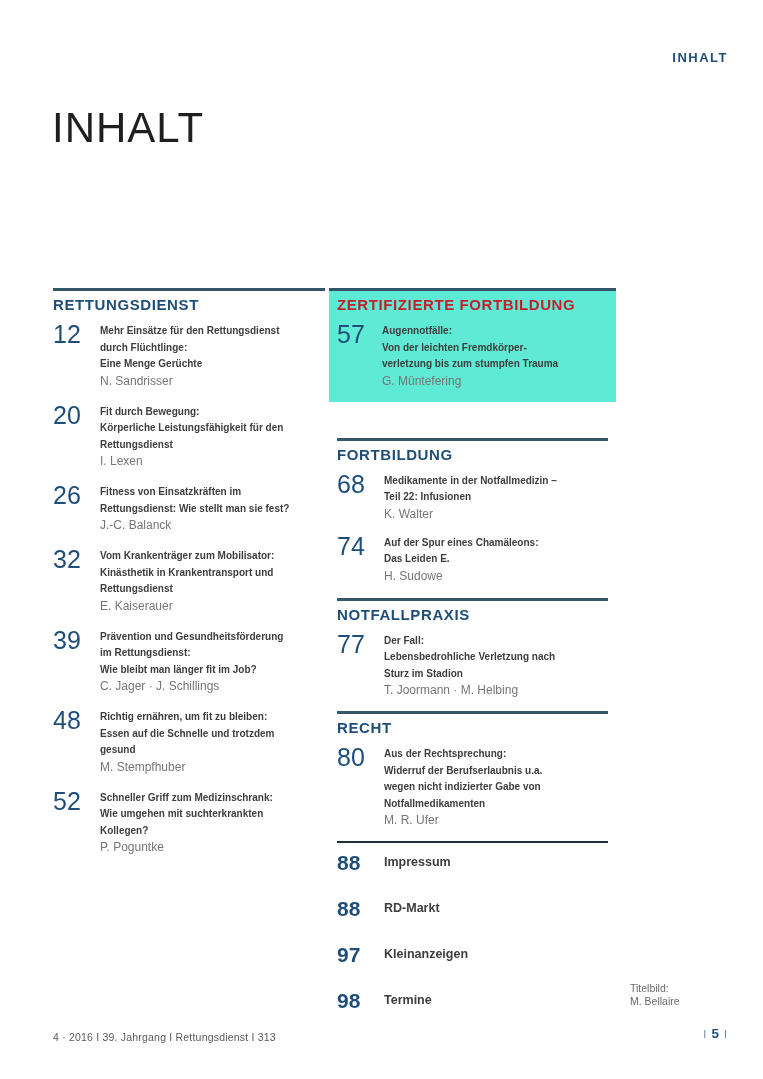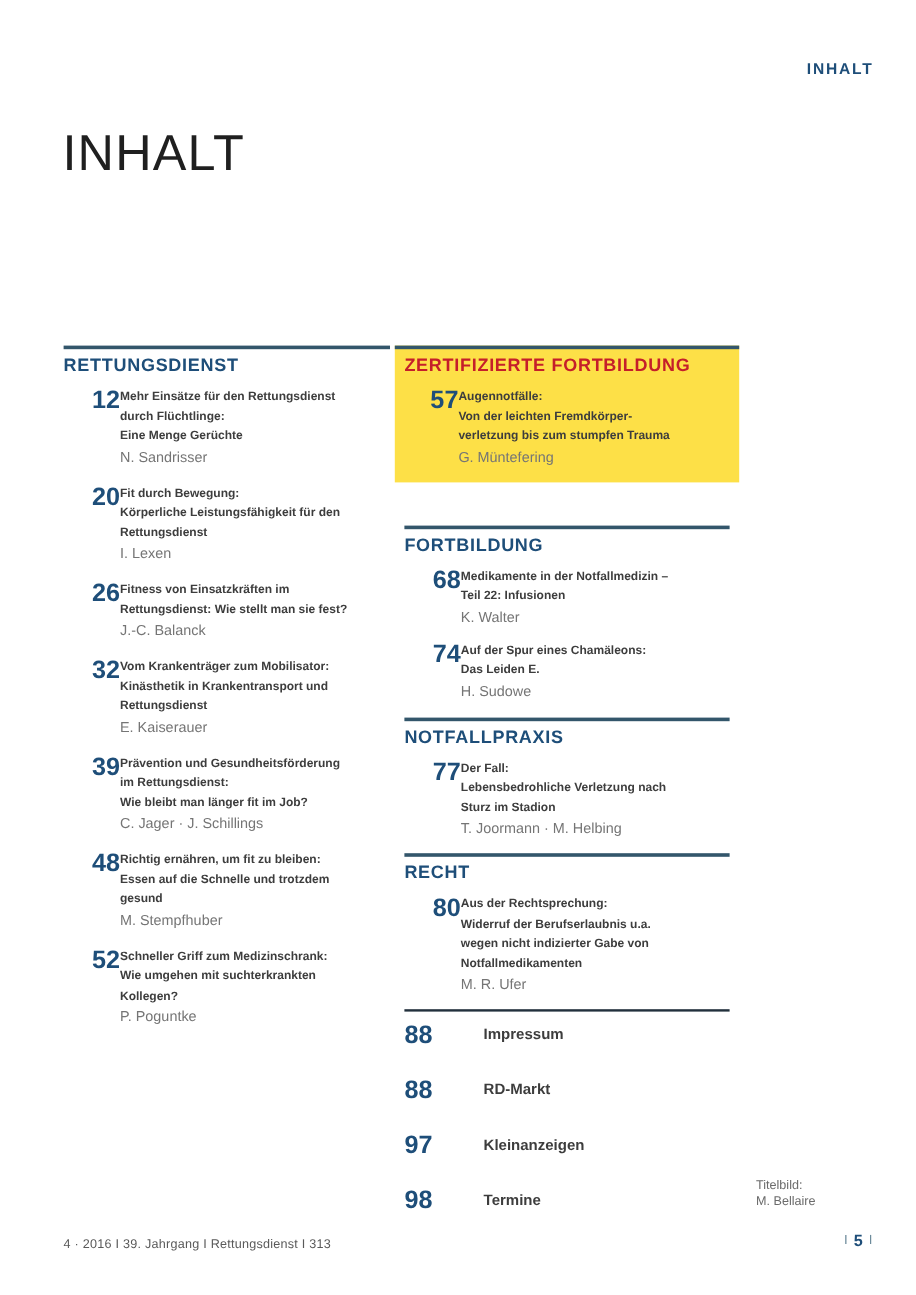--- a/index.html
+++ b/index.html
@@ -32,51 +32,50 @@
   .section-header {
     font-size:15px; font-weight:bold; letter-spacing:0.6px;
     color:#1e4e79; margin-top:5px; margin-bottom:10px;
   }
   .section-header.red { color:#c51f2a; }
 
   .entry { display:flex; margin-bottom:15px; }
   .right-col .entry { margin-bottom:13px; }
   .entry .num {
     flex:none; width:47px;
-    font-size:21px; font-weight:700; line-height:22px;
-    color:#1e4e79;
-    text-align:right;
+    font-size:25px; font-weight:400; line-height:22px;
+    color:#1e4e79;
   }
   .entry-body { flex:1; }
   .entry-title {
     font-size:10px; font-weight:bold; line-height:16.5px;
     color:#3d3d3d; white-space:pre-line;
   }
   .entry-authors {
     font-size:12px; line-height:15px; margin-top:1px;
     color:#757575;
   }
 
   .certified-box {
-    background:#fde047;
+    background:#5eead4;
     border-top:3px solid #33566b;
     padding:5px 8px 13px 8px;
     margin-left:-8px; margin-right:-8px;
   }
   .certified-box .section-header { margin-top:0; margin-bottom:10px; }
   .certified-box .entry { margin-bottom:0; }
   .certified-box .num { width:45px; }
 
   .sec-fortbildung   { margin-top:36px; }
   .sec-notfallpraxis { margin-top:14px; }
   .sec-recht         { margin-top:9px; }
 
   .misc-block { margin-top:4px; }
   .misc-rule { height:2px; background:#22303c; margin-bottom:8px; }
-  .misc-row { display:flex; align-items:flex-start; margin-bottom:22px; height:24px;gap:19px; }
+  .misc-row { display:flex; align-items:flex-start; margin-bottom:22px; height:24px; }
   .misc-row .num {
     flex:none; width:47px;
     font-size:21px; font-weight:600; line-height:24px;
     color:#1e4e79;
   }
   .misc-row .misc-label {
     font-size:12.5px; font-weight:bold; color:#3d3d3d; line-height:22px;
   }
 
   .titelbild {

